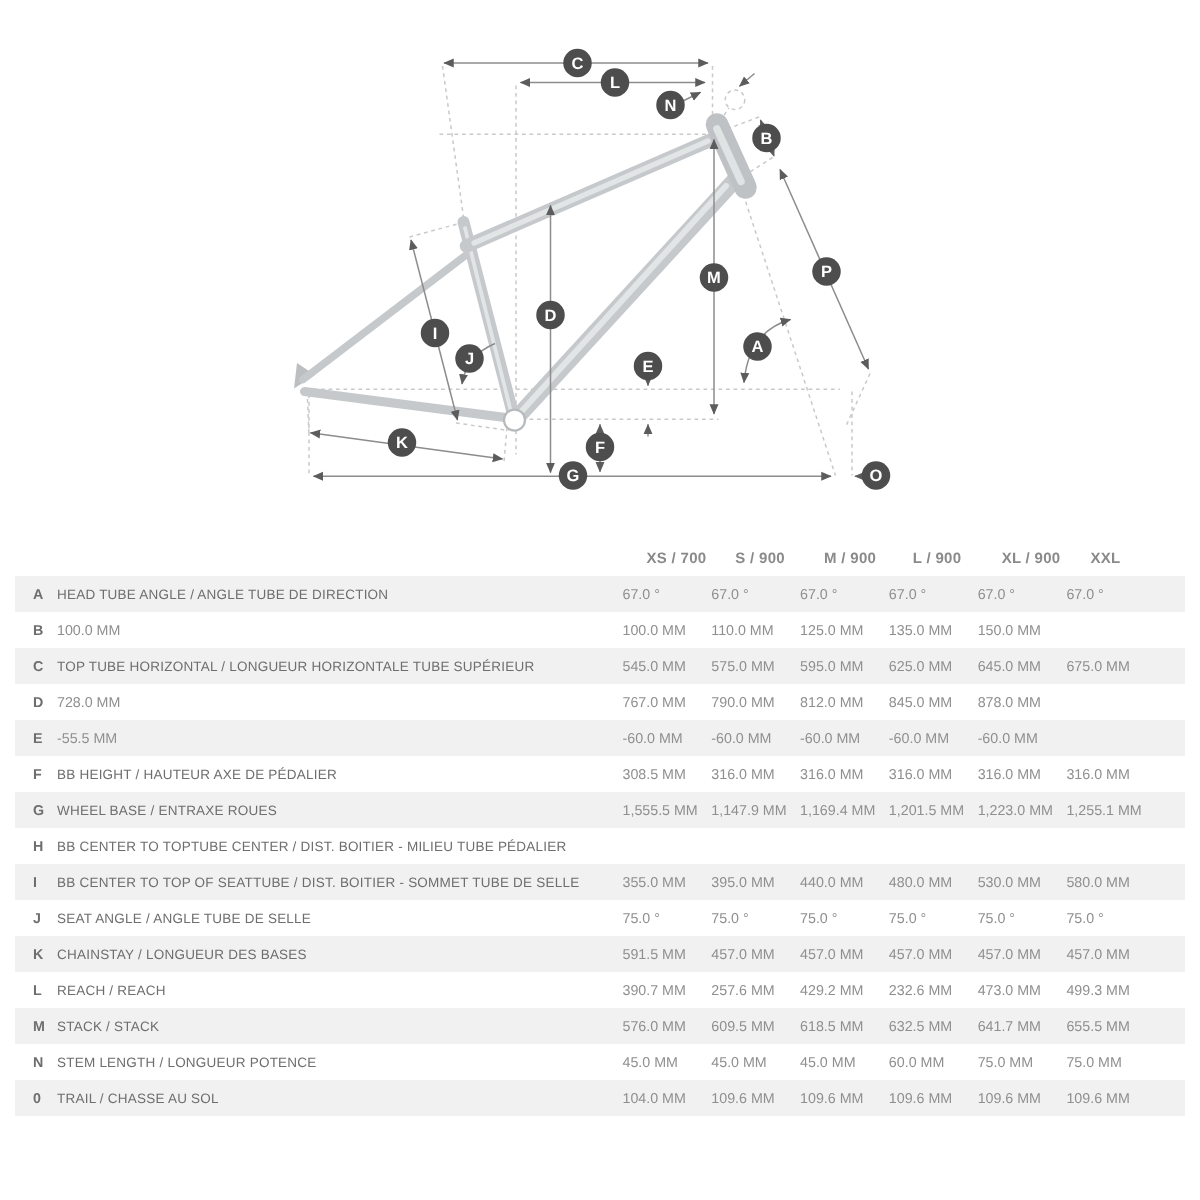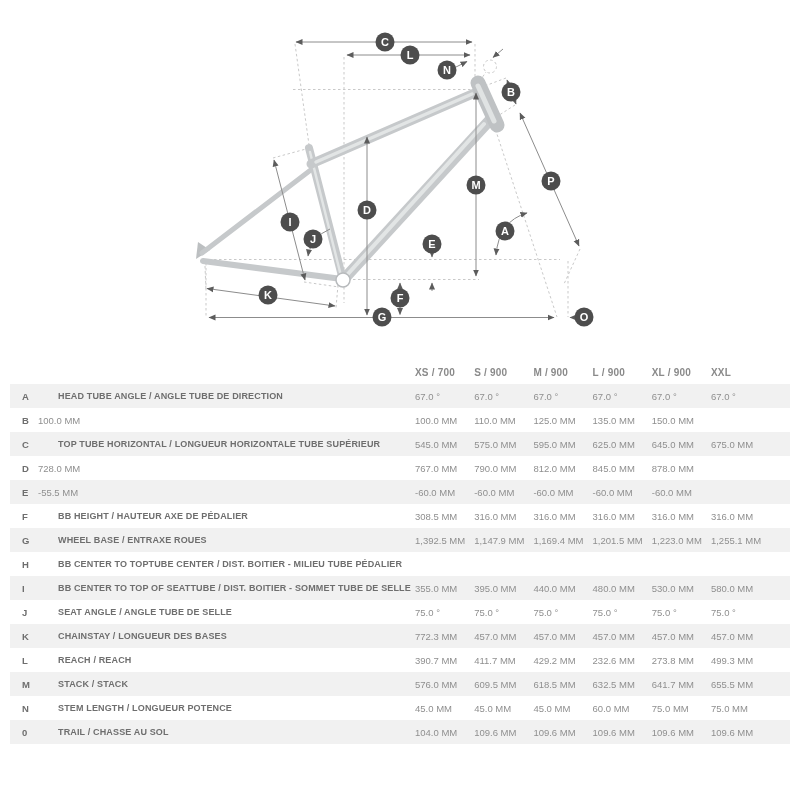--- a/index.html
+++ b/index.html
@@ -8,28 +8,28 @@
     --c-label:#6e6e6e; --c-value:#8f8f8f; --c-header:#8a8a8a;
   }
   html,body{margin:0;padding:0;background:#ffffff;}
   body{width:800px;height:800px;position:relative;overflow:hidden;
        font-family:"Liberation Sans",sans-serif;}
   #diagram{position:absolute;left:0;top:0;}
   .geo-table{position:absolute;left:10px;top:352px;width:780px;}
   .t-header{display:grid;grid-template-columns:28px 377px repeat(6,59.2px);
             height:32px;align-items:end;padding-bottom:6px;box-sizing:border-box;}
   .t-header .col{font-size:10px;font-weight:bold;color:var(--c-header);
-                 letter-spacing:.2px;white-space:nowrap;}
+                 letter-spacing:.2px;white-space:nowrap;margin-left:16px;}
   .t-row{display:grid;grid-template-columns:28px 377px repeat(6,59.2px);
          height:24px;align-items:center;}
   .t-row.odd{background:var(--c-band);}
   .t-row .key{font-size:9.5px;font-weight:bold;color:var(--c-label);
               padding-left:12px;}
-  .t-row .lbl{font-size:9px;font-weight:bold;color:var(--c-label);
-              letter-spacing:.15px;white-space:nowrap;overflow:hidden;margin-left:20px;}
+  .t-row .lbl{font-size:9px;font-weight:normal;color:var(--c-label);
+              letter-spacing:.15px;white-space:nowrap;overflow:hidden;}
   .t-row .val{font-size:9.5px;color:var(--c-value);white-space:nowrap;}
   svg .dim{stroke:var(--c-dim);stroke-width:1;fill:none;}
   svg .both{marker-start:url(#ah);marker-end:url(#ah);}
   svg .end{marker-end:url(#ah);}
   svg .start{marker-start:url(#ah);}
   svg .dash{stroke:var(--c-dash);stroke-width:1;fill:none;stroke-dasharray:2.5 2.5;}
   svg .tube{stroke:var(--c-frame);fill:none;stroke-linecap:round;}
   svg .hl{stroke:#ebedee;fill:none;stroke-linecap:round;opacity:.75;}
   svg .bubble{fill:var(--c-bubble);}
   svg .bletter{fill:#ffffff;font-family:"Liberation Sans",sans-serif;
@@ -201,21 +201,21 @@
         <span class="val">308.5 MM</span>
         <span class="val">316.0 MM</span>
         <span class="val">316.0 MM</span>
         <span class="val">316.0 MM</span>
         <span class="val">316.0 MM</span>
         <span class="val">316.0 MM</span>
       </div>
       <div class="t-row odd">
         <span class="key">G</span>
         <span class="lbl">WHEEL BASE / ENTRAXE ROUES</span>
-        <span class="val">1,392.5 MM</span>
+        <span class="val">1,555.5 MM</span>
         <span class="val">1,147.9 MM</span>
         <span class="val">1,169.4 MM</span>
         <span class="val">1,201.5 MM</span>
         <span class="val">1,223.0 MM</span>
         <span class="val">1,255.1 MM</span>
       </div>
       <div class="t-row">
         <span class="key">H</span>
         <span class="lbl">BB CENTER TO TOPTUBE CENTER / DIST. BOITIER - MILIEU TUBE PÉDALIER</span>
         <span class="val"></span>
@@ -241,35 +241,35 @@
         <span class="val">75.0 °</span>
         <span class="val">75.0 °</span>
         <span class="val">75.0 °</span>
         <span class="val">75.0 °</span>
         <span class="val">75.0 °</span>
         <span class="val">75.0 °</span>
       </div>
       <div class="t-row odd">
         <span class="key">K</span>
         <span class="lbl">CHAINSTAY / LONGUEUR DES BASES</span>
-        <span class="val">772.3 MM</span>
+        <span class="val">591.5 MM</span>
         <span class="val">457.0 MM</span>
         <span class="val">457.0 MM</span>
         <span class="val">457.0 MM</span>
         <span class="val">457.0 MM</span>
         <span class="val">457.0 MM</span>
       </div>
       <div class="t-row">
         <span class="key">L</span>
         <span class="lbl">REACH / REACH</span>
         <span class="val">390.7 MM</span>
-        <span class="val">411.7 MM</span>
+        <span class="val">257.6 MM</span>
         <span class="val">429.2 MM</span>
         <span class="val">232.6 MM</span>
-        <span class="val">273.8 MM</span>
+        <span class="val">473.0 MM</span>
         <span class="val">499.3 MM</span>
       </div>
       <div class="t-row odd">
         <span class="key">M</span>
         <span class="lbl">STACK / STACK</span>
         <span class="val">576.0 MM</span>
         <span class="val">609.5 MM</span>
         <span class="val">618.5 MM</span>
         <span class="val">632.5 MM</span>
         <span class="val">641.7 MM</span>

